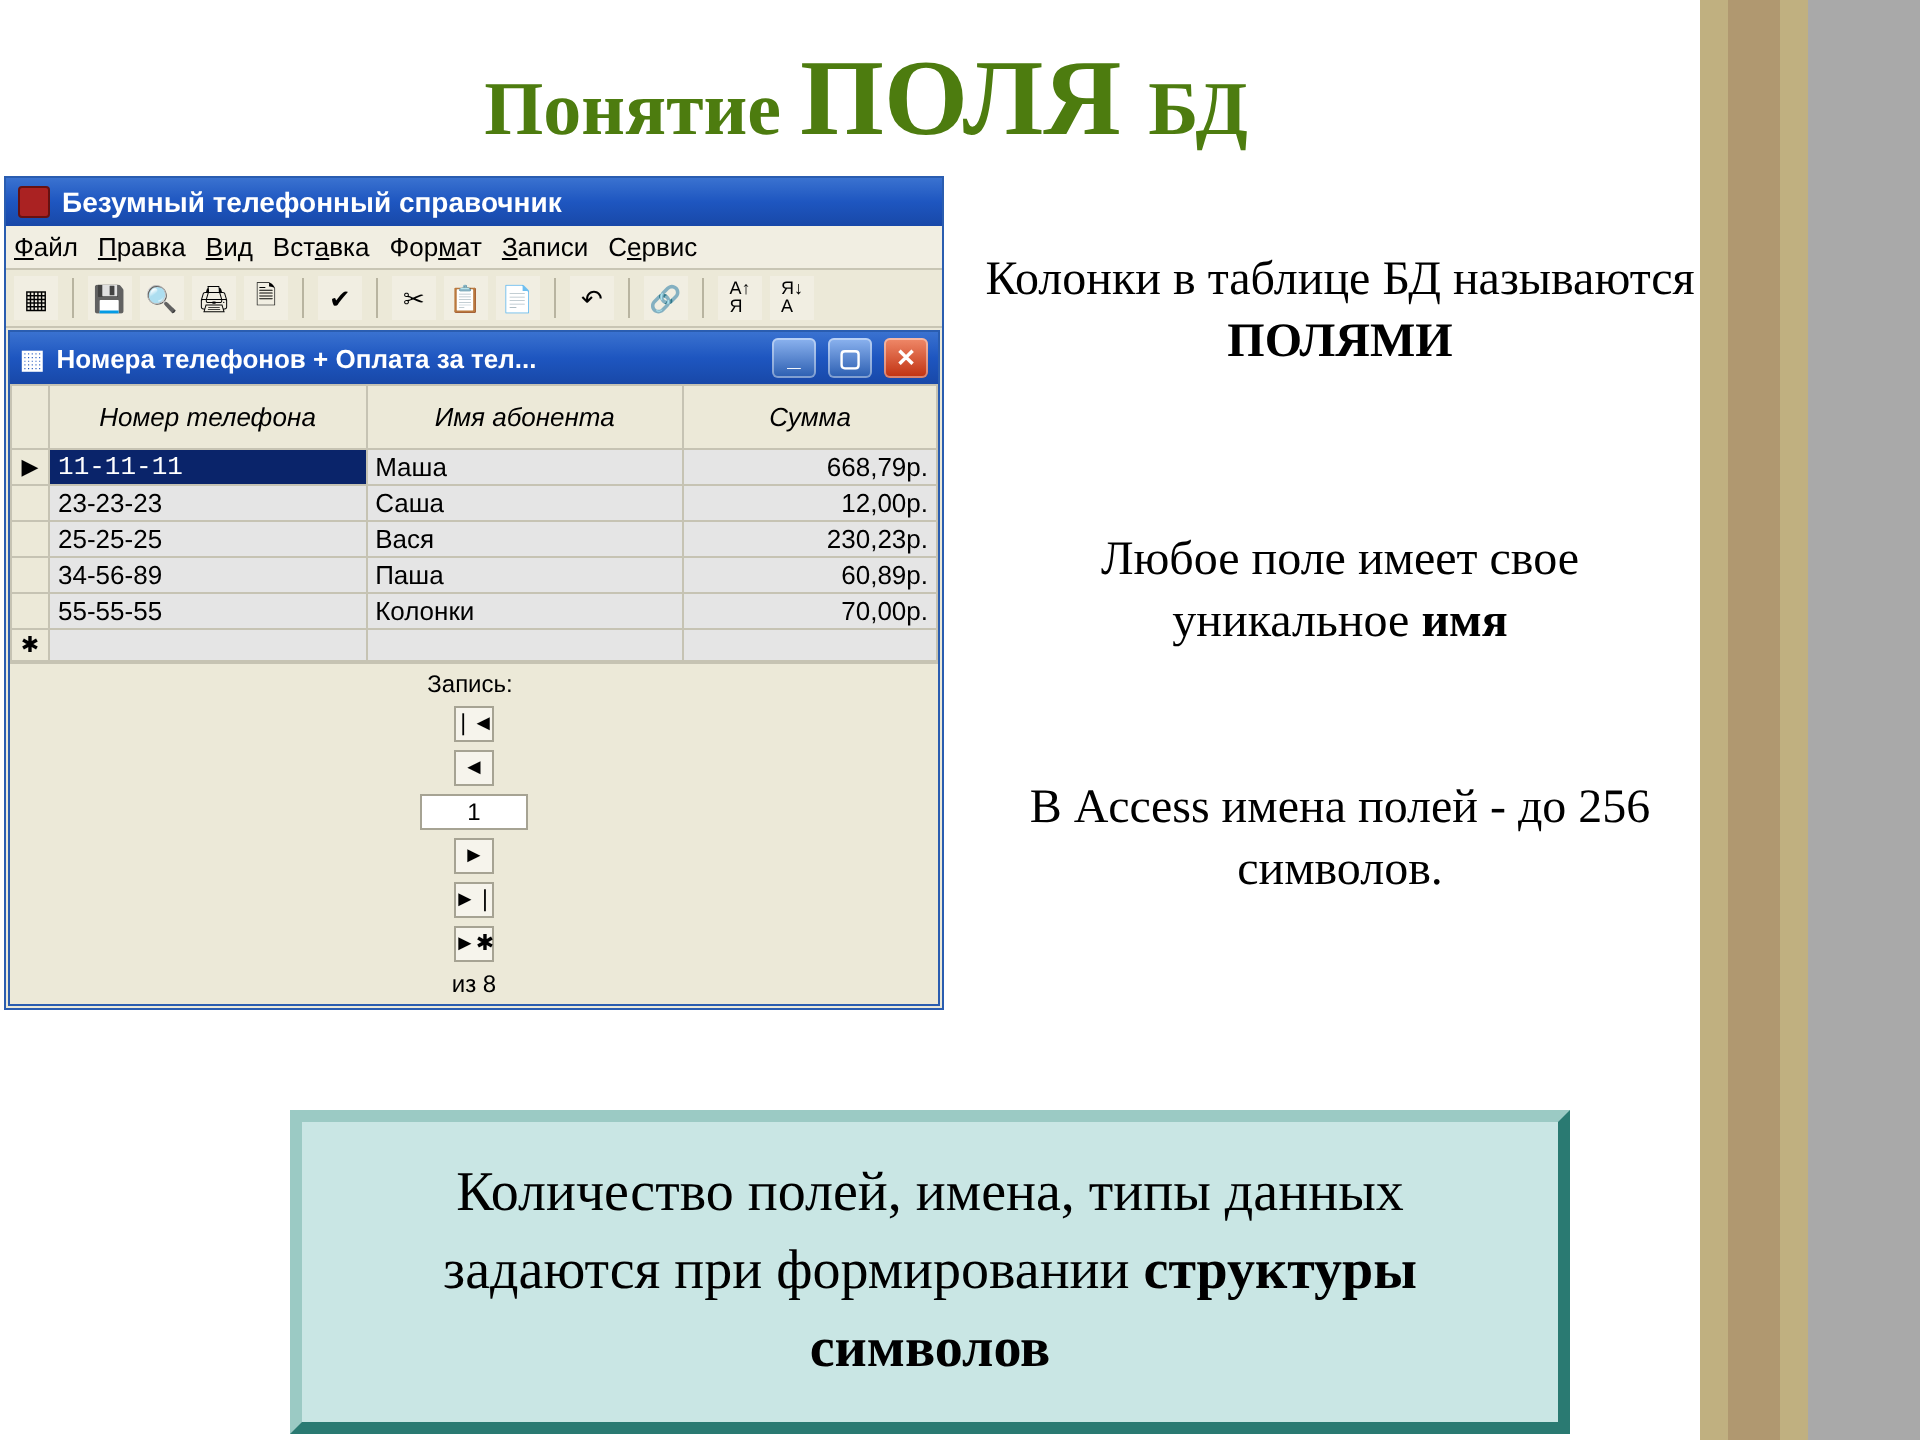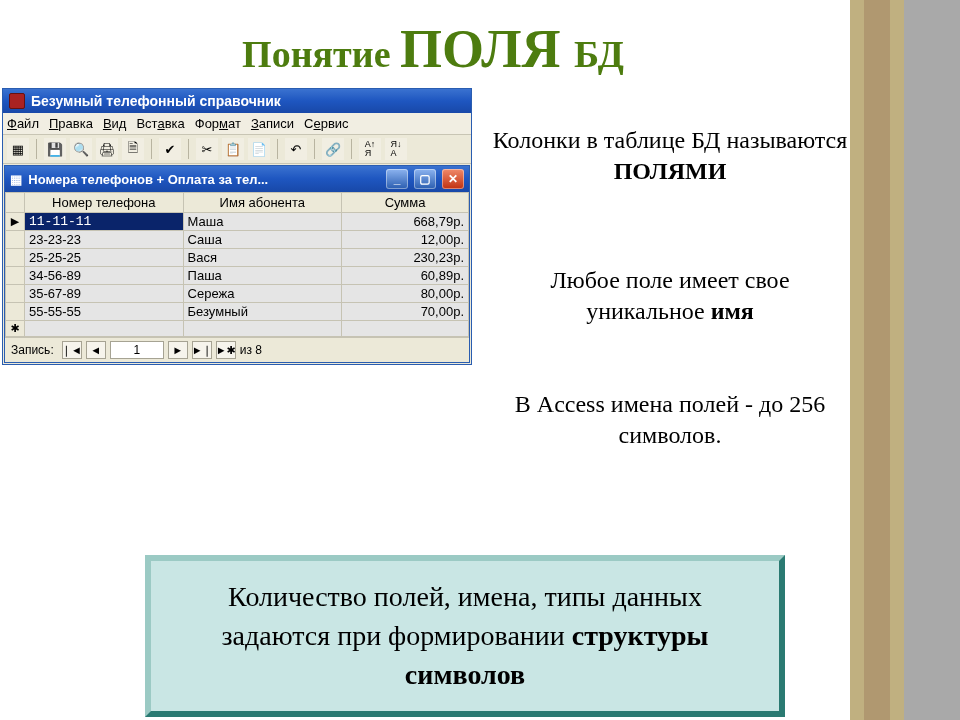--- a/index.html
+++ b/index.html
@@ -97,35 +97,36 @@
     table-layout: fixed;
   }
   .grid th, .grid td {
     border: 1px solid #c6c3b3;
     padding: 1px 4px;
     background:#e5e5e5;
     white-space: nowrap; overflow:hidden;
   }
   .grid th {
     background:#ece9d8; font-weight:normal; text-align:center;
-    height: 20px;
+    height: 32px;
+    font-style: italic;
   }
   .grid th.rowh, .grid td.rowh {
     background:#ece9d8; width:18px; text-align:center; font-size:11px;
   }
   .grid td.num { text-align:right;margin-top:12px; }
   .grid td.sel { background:#0a246a; color:#fff;font-family:Liberation Mono, monospace; }
   .col-phone { width: 150px; }
   .col-name { width: 150px; }
   .col-sum { width: 120px; }
 
   .recnav {
     background:#ece9d8; border-top:1px solid #c6c3b3;
     padding:3px 6px; font-size:12px;
-    display:flex; align-items:center; gap:4px;
+    display:flex; align-items:center; gap:4px;flex-direction:column;
   }
   .recnav .lbl { margin-right:4px; }
   .navbtn {
     width:20px; height:18px; border:1px solid #a6a393; background:#f6f4ec;
     display:inline-flex; align-items:center; justify-content:center;
     font-size:11px; line-height:1;
   }
   .recinput {
     width:54px; height:18px; border:1px solid #a6a393; background:#fff;
     text-align:center; font-size:12px;
@@ -249,28 +250,22 @@
             <td class="num">230,23р.</td>
           </tr>
           <tr>
             <td class="rowh"></td>
             <td>34-56-89</td>
             <td>Паша</td>
             <td class="num">60,89р.</td>
           </tr>
           <tr>
             <td class="rowh"></td>
-            <td>35-67-89</td>
-            <td>Сережа</td>
-            <td class="num">80,00р.</td>
-          </tr>
-          <tr>
-            <td class="rowh"></td>
             <td>55-55-55</td>
-            <td>Безумный</td>
+            <td>Колонки</td>
             <td class="num">70,00р.</td>
           </tr>
           <tr>
             <td class="rowh">✱</td>
             <td></td>
             <td></td>
             <td class="num"></td>
           </tr>
         </tbody>
     </table>

